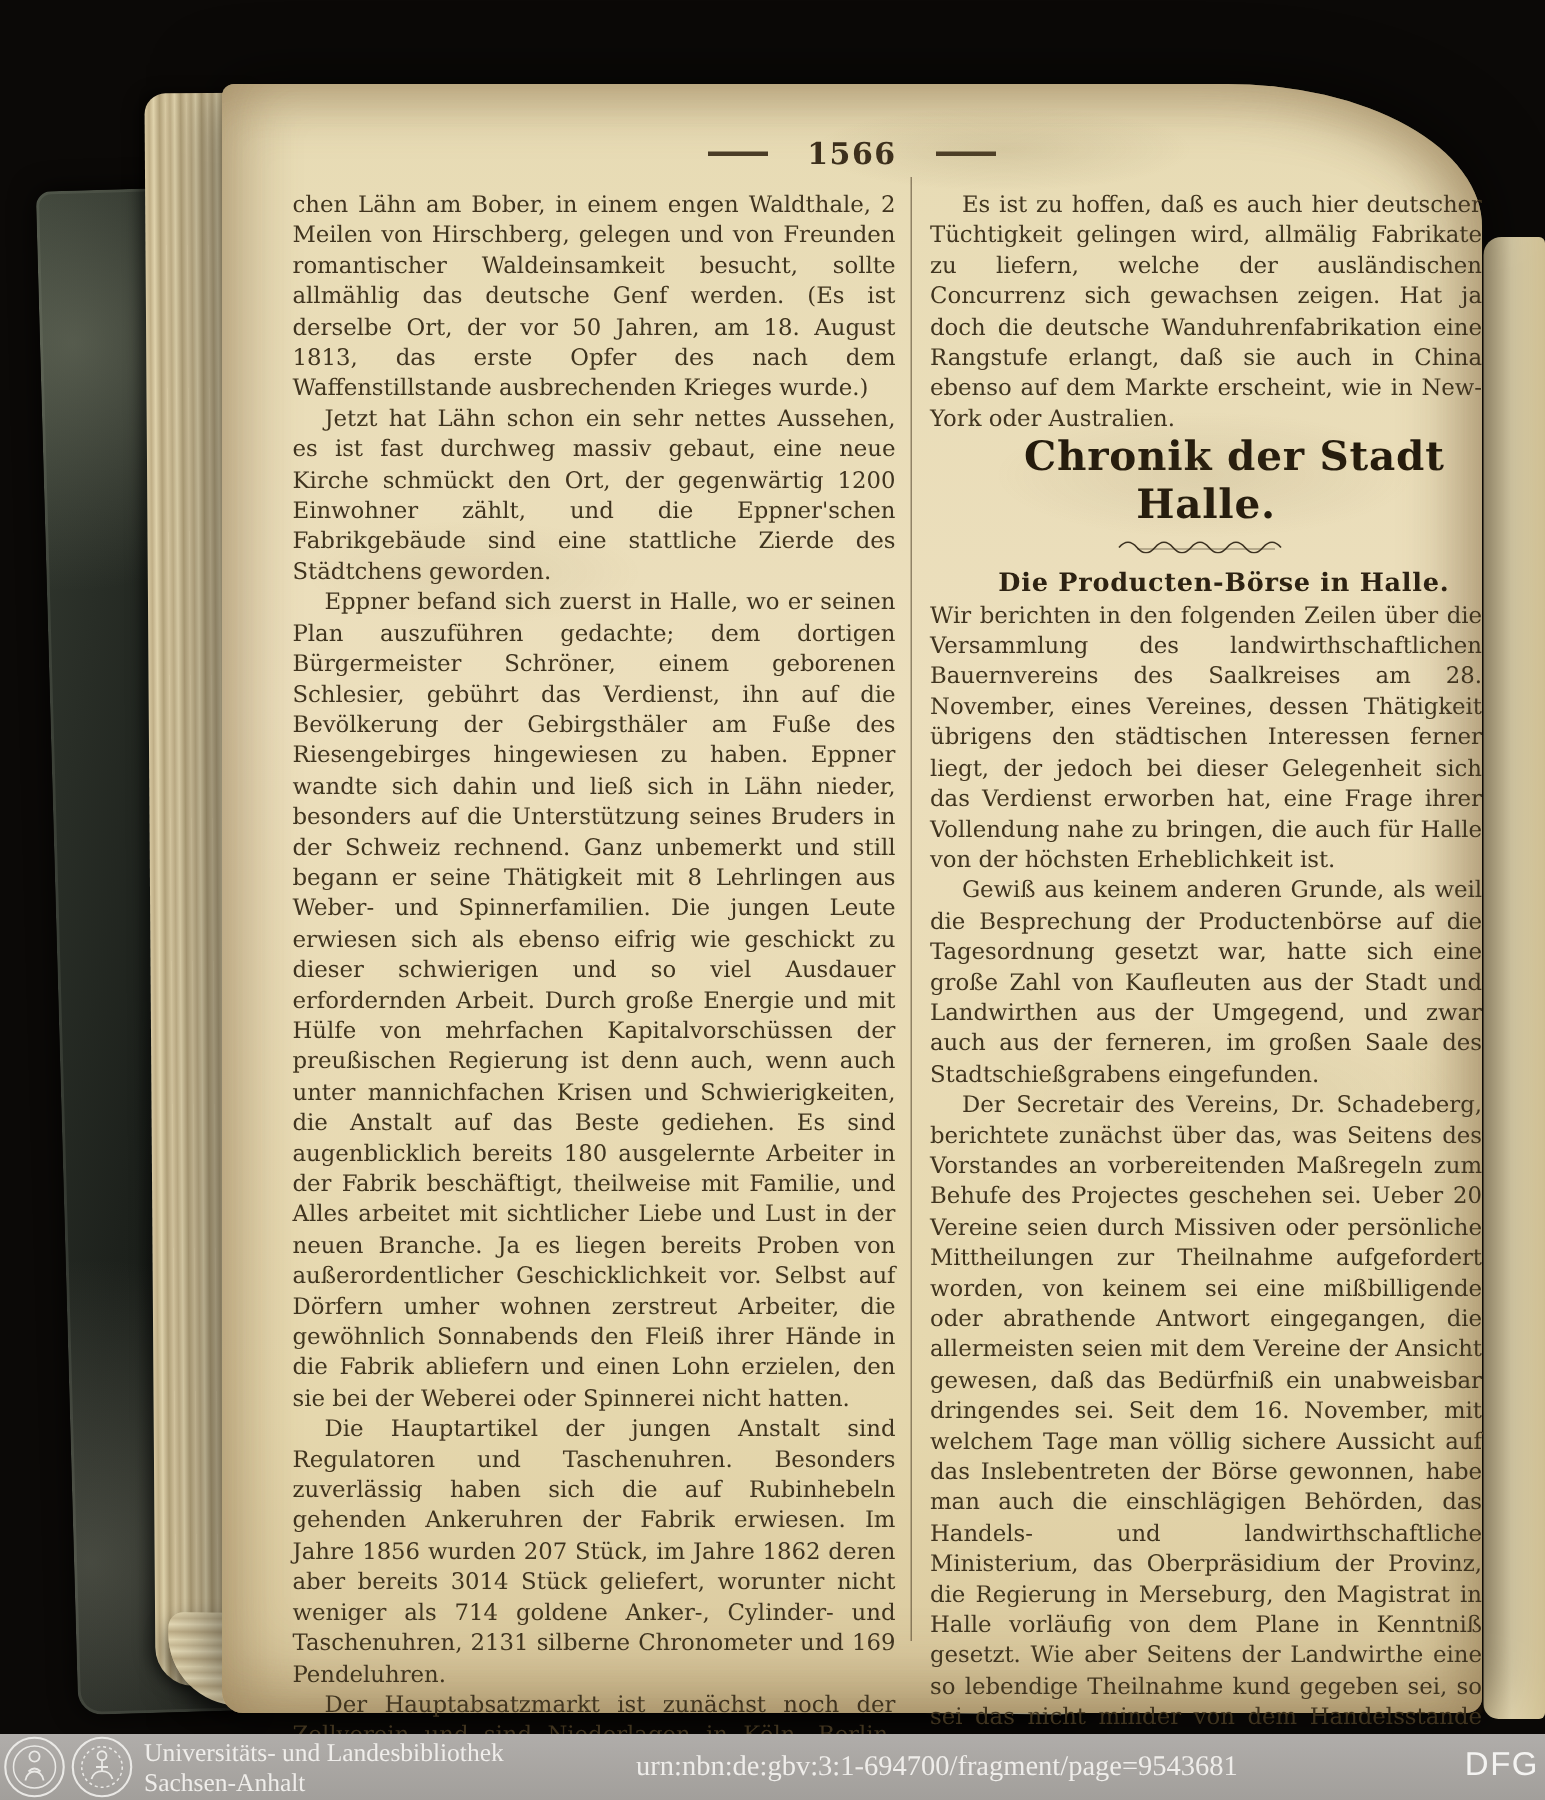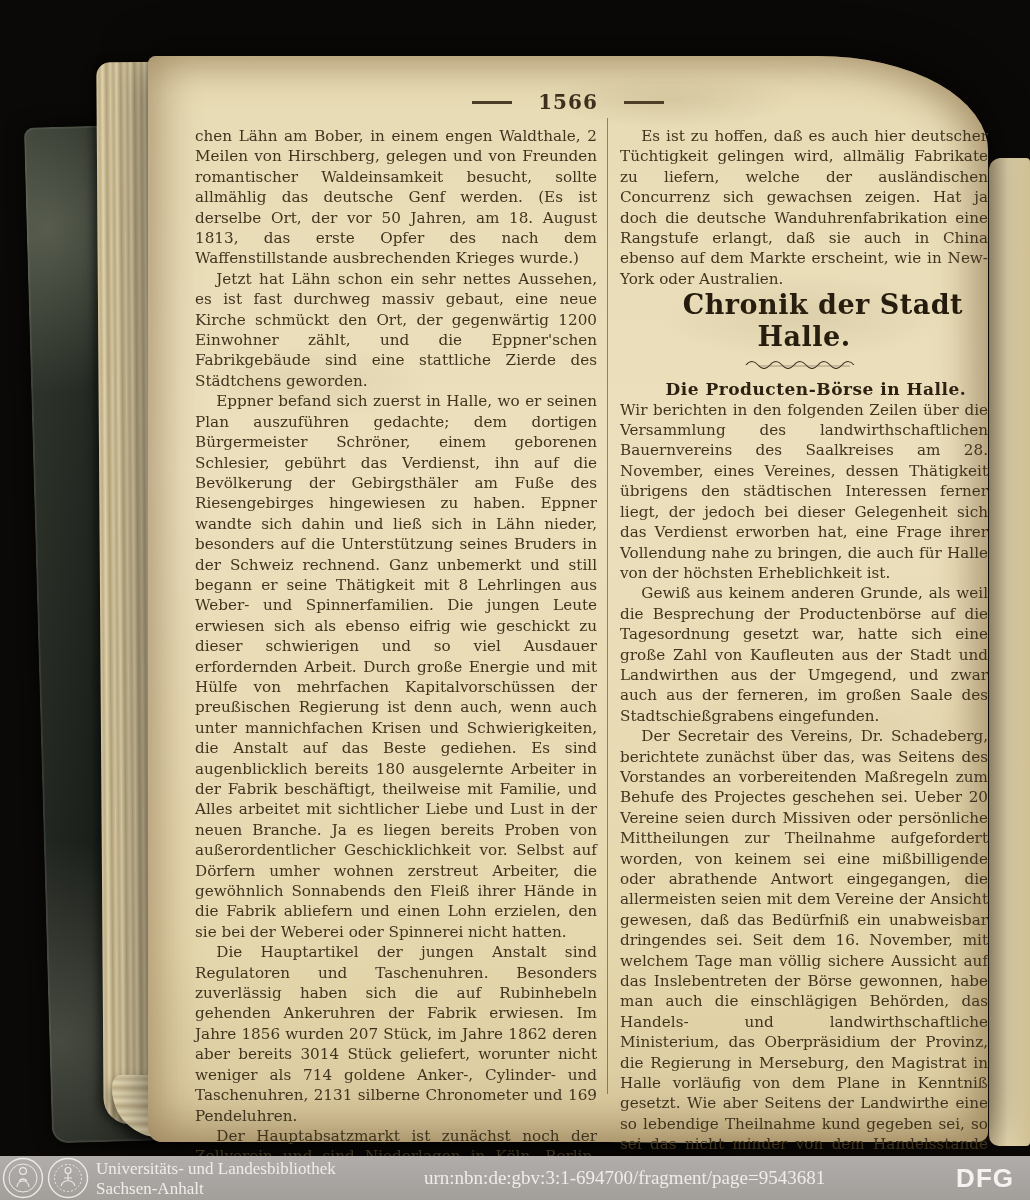--- a/index.html
+++ b/index.html
@@ -117,22 +117,22 @@
     position:absolute;left:96px;top:3px;
     color:#efedea;font-size:17px;line-height:20px;
     font-family:"Liberation Serif","DejaVu Serif",serif;
   }
   .urn{
     position:absolute;left:424px;top:11px;
     color:#efedea;font-size:19px;
     font-family:"Liberation Serif","DejaVu Serif",serif;
   }
   .dfg-logo{
-    position:absolute;right:16px;top:7px;
-    color:#f4f3f1;font-size:26px;font-weight:700;
+    position:absolute;right:4px;top:7px;
+    color:#f4f3f1;font-size:22px;font-weight:400;
     font-family:"Liberation Sans","DejaVu Sans",sans-serif;
     letter-spacing:1px;font-stretch:condensed;
   }
 </style>
 </head>
 <body>
 
 <div class="stage">
 
   <div class="book-cover"></div>

